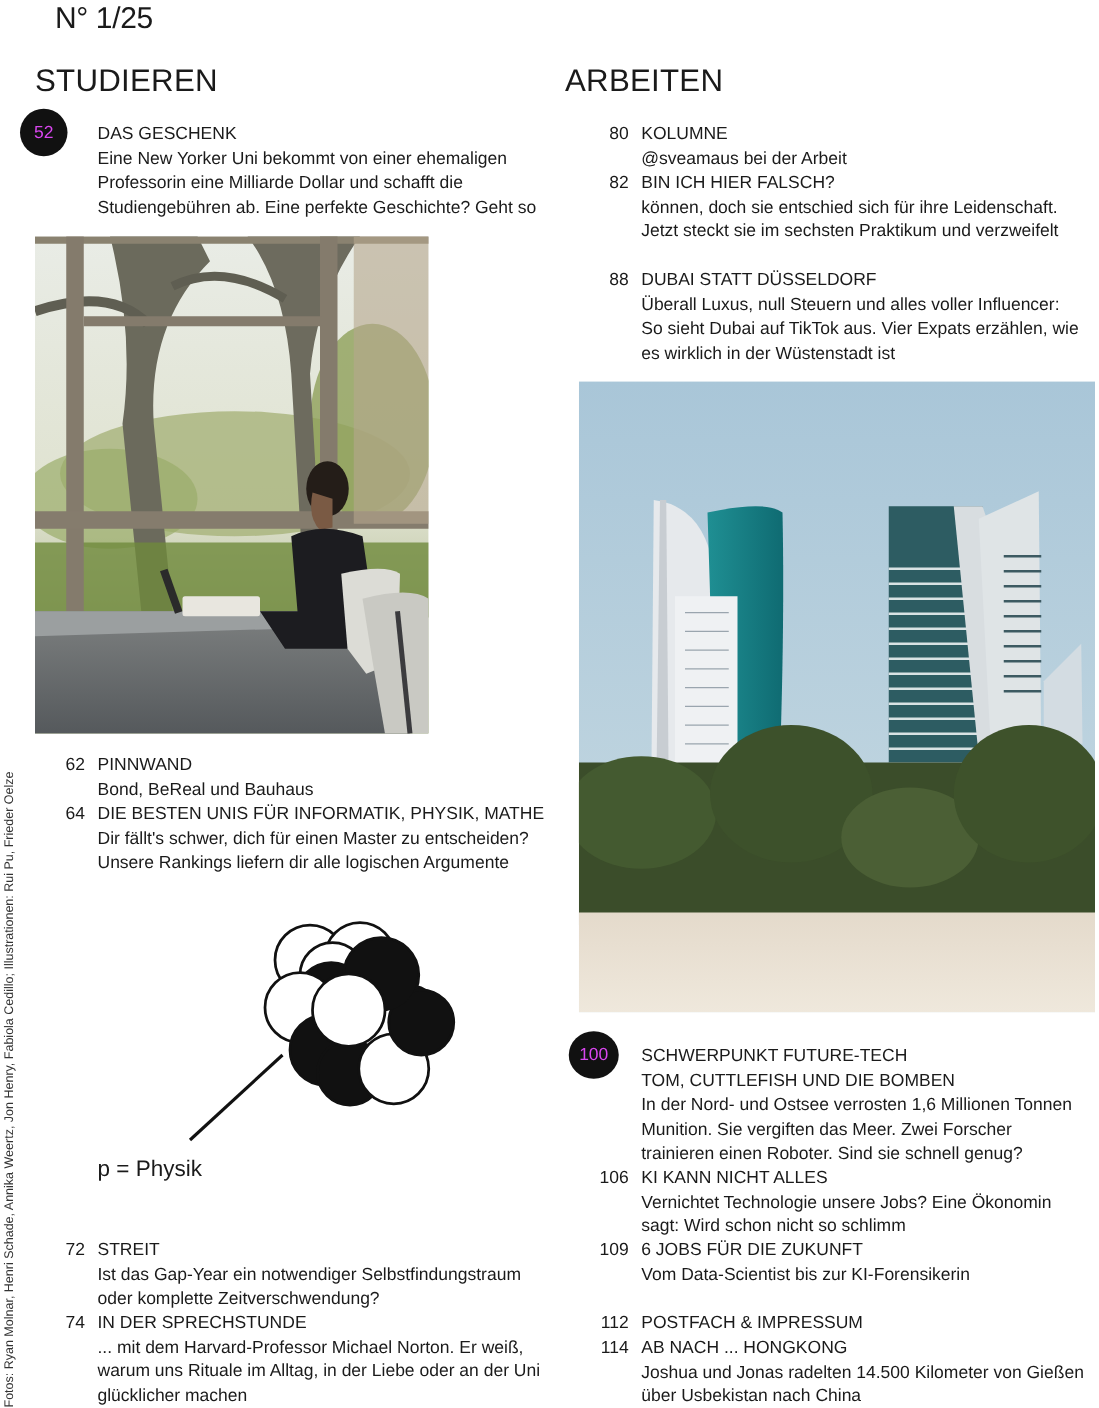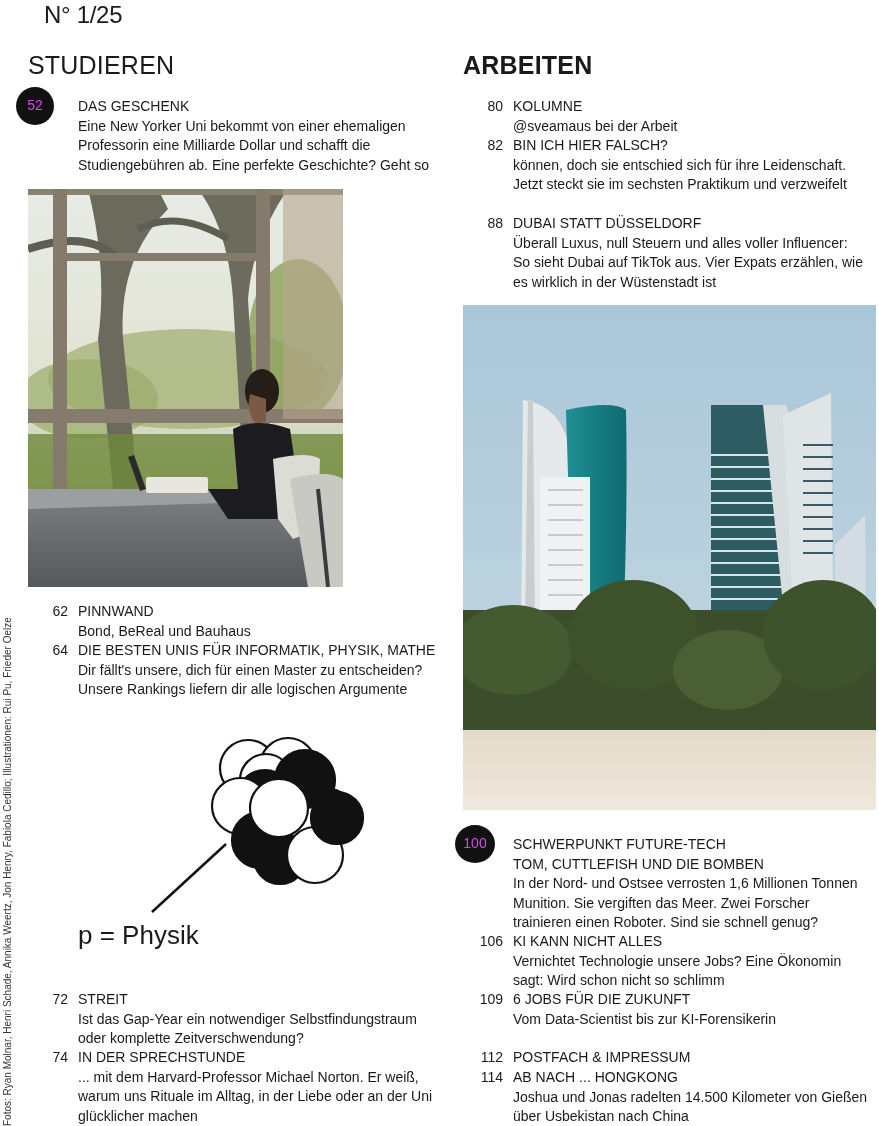--- a/index.html
+++ b/index.html
@@ -21,28 +21,28 @@
     display: flex; align-items: center; justify-content: center;
     font-size: 14px;
   }
   .badge.wide { width: 40px; height: 38px; left: -8px; text-align: center; }
   .photo { position: absolute; overflow: hidden; }
   .credit {
     position: absolute; left: 2px; top: 1126px;
     transform-origin: 0 0; transform: rotate(-90deg);
     font-size: 10px; line-height: 12px; color: #333; white-space: nowrap;
   }
-  .physik-label { left: 78px; top: 920px; font-size: 26px; line-height: 30px; }
+  .physik-label { left: 78px; top: 920px; font-size: 18px; line-height: 30px; }
 </style>
 </head>
 <body>
 
 <div class="abs issue">N° 1/25</div>
 <div class="abs section-title" style="left:28px; top:50px;">STUDIEREN</div>
-<div class="abs section-title" style="left:463px; top:50px;font-weight:bold;">ARBEITEN</div>
+<div class="abs section-title" style="left:452px; top:50px;">ARBEITEN</div>
 
 <div class="entry" style="left:28px; top:97px;">
   <div class="badge">52</div>
   <div class="body">
     <div>DAS GESCHENK</div>
     <div>Eine New Yorker Uni bekommt von einer ehemaligen</div>
     <div>Professorin eine Milliarde Dollar und schafft die</div>
     <div>Studiengebühren ab. Eine perfekte Geschichte? Geht so</div>
   </div>
 </div>
@@ -93,21 +93,21 @@
   <div class="body">
     <div>PINNWAND</div>
     <div>Bond, BeReal und Bauhaus</div>
   </div>
 </div>
 
 <div class="entry" style="left:28px; top:641px;">
   <div class="num">64</div>
   <div class="body">
     <div>DIE BESTEN UNIS FÜR INFORMATIK, PHYSIK, MATHE</div>
-    <div>Dir fällt's unsere, dich für einen Master zu entscheiden?</div>
+    <div>Dir fällt's schwer, dich für einen Master zu entscheiden?</div>
     <div>Unsere Rankings liefern dir alle logischen Argumente</div>
   </div>
 </div>
 
 <svg class="abs" style="left:140px; top:728px;" width="240" height="190" viewBox="0 0 240 190">
   <g stroke="#111" stroke-width="2.2">
     <circle cx="108" cy="40" r="28" fill="#fff"></circle>
     <circle cx="148" cy="38" r="28" fill="#fff"></circle>
     <circle cx="126" cy="52" r="26" fill="#fff"></circle>
     <circle cx="125" cy="70" r="28" fill="#111"></circle>

